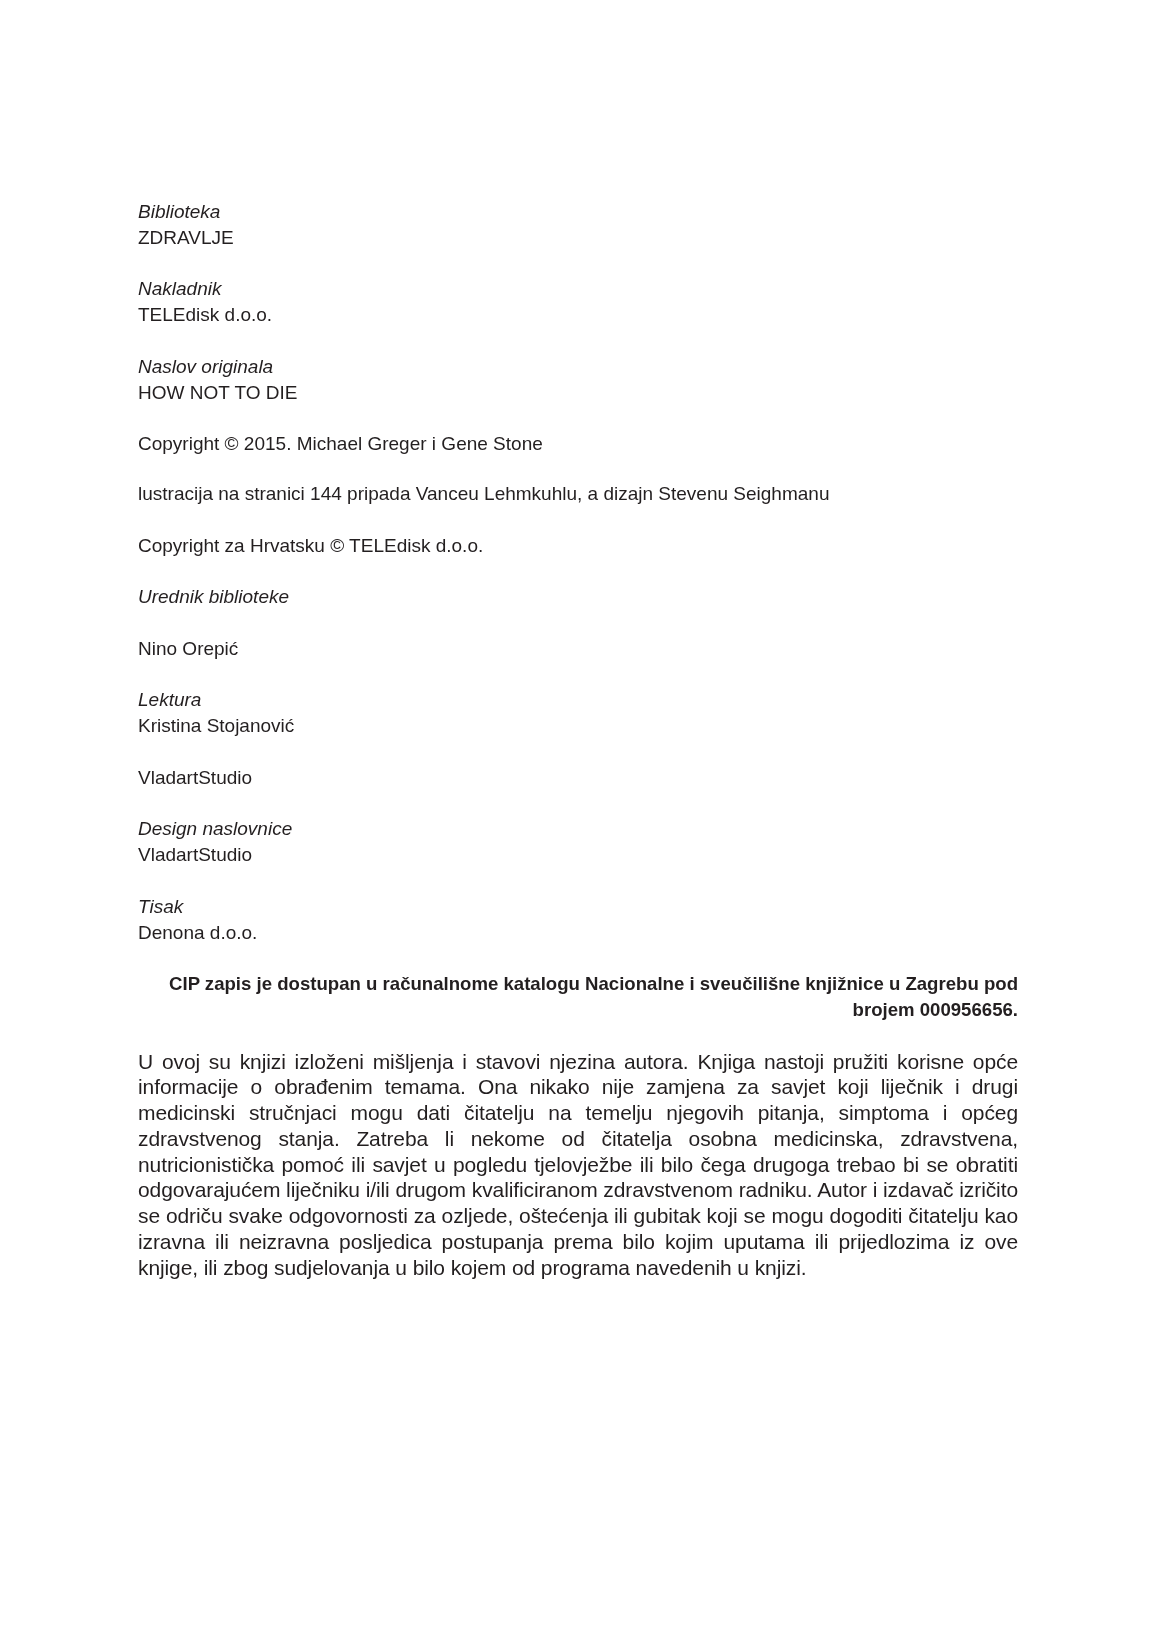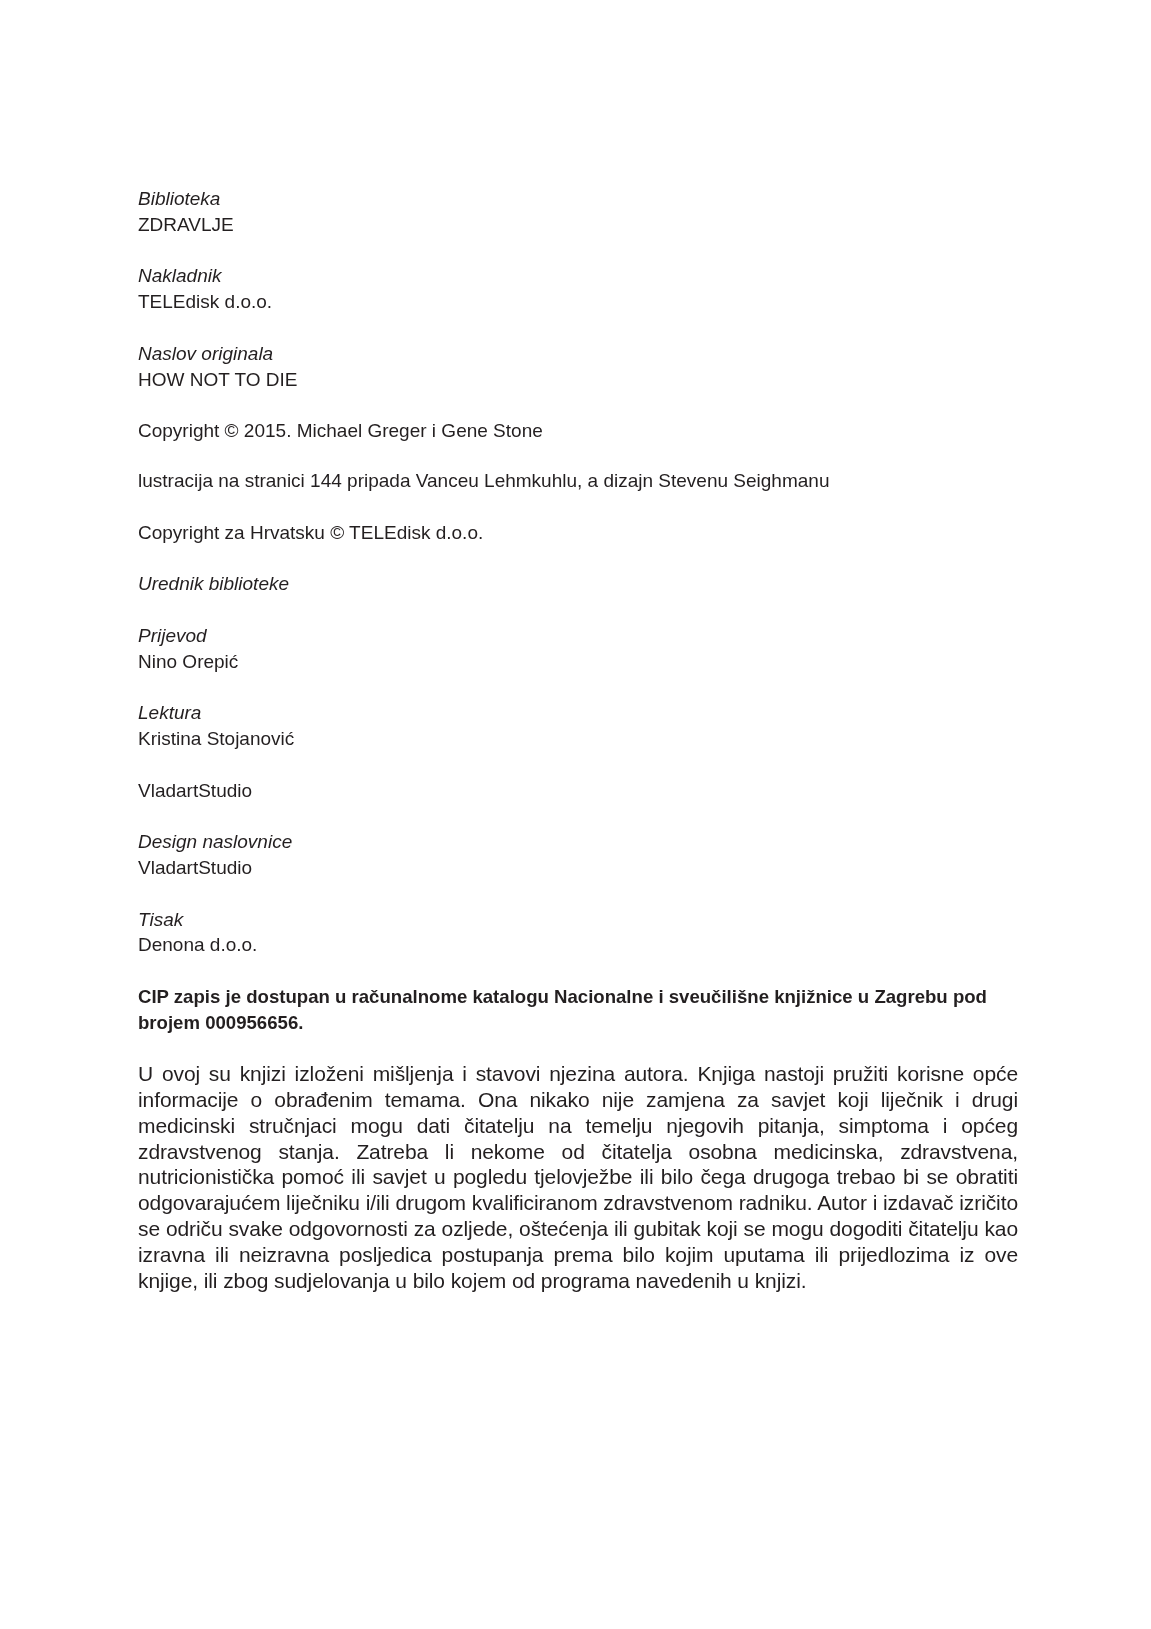--- a/index.html
+++ b/index.html
@@ -11,21 +11,21 @@
       width: 1151px;
       height: 1629px;
       position: relative;
       overflow: hidden;
       font-family: "Liberation Sans", sans-serif;
       color: #231f20;
     }
     .page {
       position: absolute;
       left: 138px;
-      top: 186px;
+      top: 199px;
       width: 880px;
       font-size: 19px;
       line-height: 25.8px;
     }
     .credit-block {
       margin: 0 0 25.8px 0;
     }
     .credit-label {
       font-style: italic;
       display: block;
@@ -41,20 +41,21 @@
     .copyright-line {
       display: block;
       white-space: nowrap;
       margin-top: 24px;
     }
     .cip-note {
       font-weight: bold;
       margin: 0 0 25.8px 0;
       width: 880px;
       font-size: 18.6px;
+      text-align: right;
     }
     .disclaimer {
       margin: 0;
       text-align: justify;
       width: 880px;
       font-size: 21px;
       letter-spacing: -0.1px;
     }
   </style>
 </head>
@@ -84,21 +85,20 @@
 
   <div class="copyright-block">
     <span class="copyright-line">Copyright za Hrvatsku © TELEdisk d.o.o.</span>
   </div>
 
   <div class="credit-block">
     <span class="credit-label">Urednik biblioteke</span>
   </div>
 
   <div class="credit-block">
-    <span class="credit-label">Prijevod</span>
     <span class="credit-value">Nino Orepić</span>
   </div>
 
   <div class="credit-block">
     <span class="credit-label">Lektura</span>
     <span class="credit-value">Kristina Stojanović</span>
   </div>
 
   <div class="credit-block">
     <span class="credit-value">VladartStudio</span>

